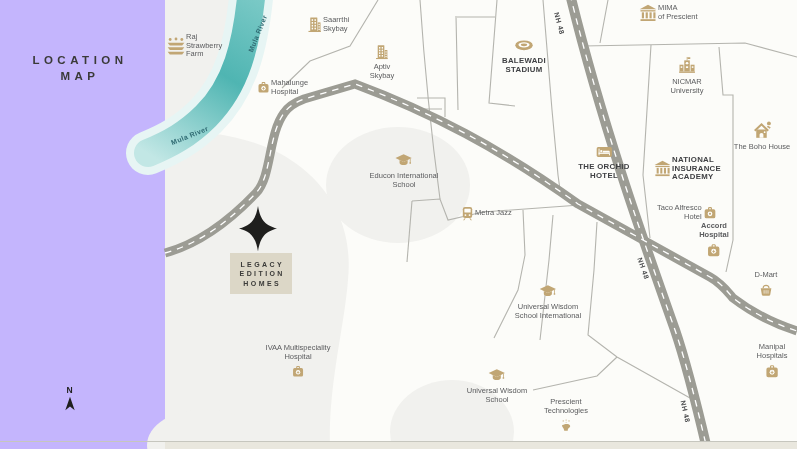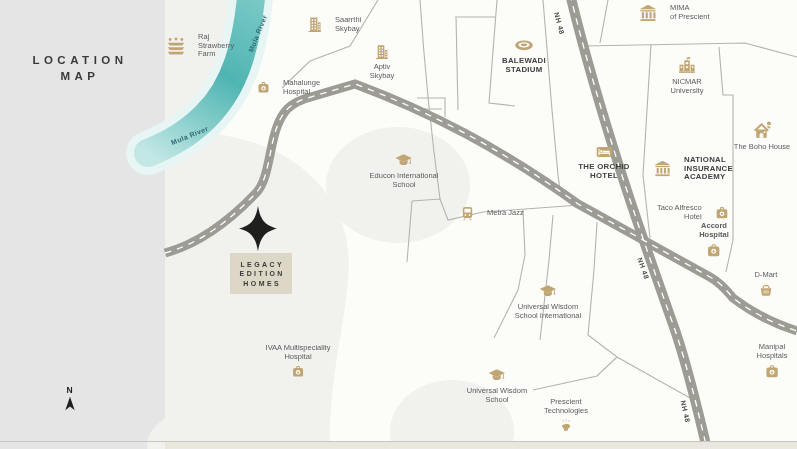--- a/index.html
+++ b/index.html
@@ -1,22 +1,22 @@
 <!DOCTYPE html>
 <html><head>
 <meta charset="utf-8">
 <style>
   html,body{margin:0;padding:0;background:#fff;}
   .stage{position:relative;width:797px;height:449px;overflow:hidden;background:#fcfcf9;font-family:"Liberation Sans",sans-serif;}
-  .sidebar{position:absolute;left:0;top:0;width:165px;height:449px;background:#e5e5e5;}
+  .sidebar{position:absolute;left:0;top:0;width:165px;height:449px;background:#c4b5fd;}
   .sb-title{position:absolute;top:52px;left:0;width:150px;text-align:center;color:#3a3a38;font-size:11.5px;font-weight:600;letter-spacing:4.5px;line-height:16px;padding-left:5px;}
   .compass{position:absolute;left:56px;top:386px;width:28px;text-align:center;color:#1f1f1d;z-index:6;}
   .compass .n{font-size:8.5px;font-weight:700;letter-spacing:1px;line-height:9px;}
   .map-svg{position:absolute;left:0;top:0;z-index:1;}
-  .poi{position:absolute;display:flex;align-items:center;gap:12px;color:#5b5c5e;font-size:7.5px;line-height:8.6px;white-space:nowrap;z-index:5;}
+  .poi{position:absolute;display:flex;align-items:center;gap:0;color:#5b5c5e;font-size:7.5px;line-height:8.6px;white-space:nowrap;z-index:5;}
   .poi.col{flex-direction:column;gap:3px;}
   .poi.col .lbl{text-align:center;}
   .poi.em{font-weight:700;color:#3f4043;letter-spacing:.3px;font-size:7.8px;}
   .poi.right-txt .lbl{text-align:right;}
   .poi svg{flex:none;display:block;}
   .cx{transform:translateX(-50%);}
   .rot{position:absolute;font-size:7px;font-weight:700;color:#4b4c4e;letter-spacing:.6px;white-space:nowrap;z-index:4;}
   .riverlbl{color:#2f6a72;font-weight:600;letter-spacing:.4px;}
   .legacy-box{position:absolute;left:230px;top:253px;width:62px;background:#dcd7c7;padding:7px 0 6px;text-align:center;z-index:5;}
   .legacy-box div{font-size:7px;letter-spacing:2.4px;color:#3a3a38;font-weight:700;line-height:9.4px;padding-left:2.4px;}

